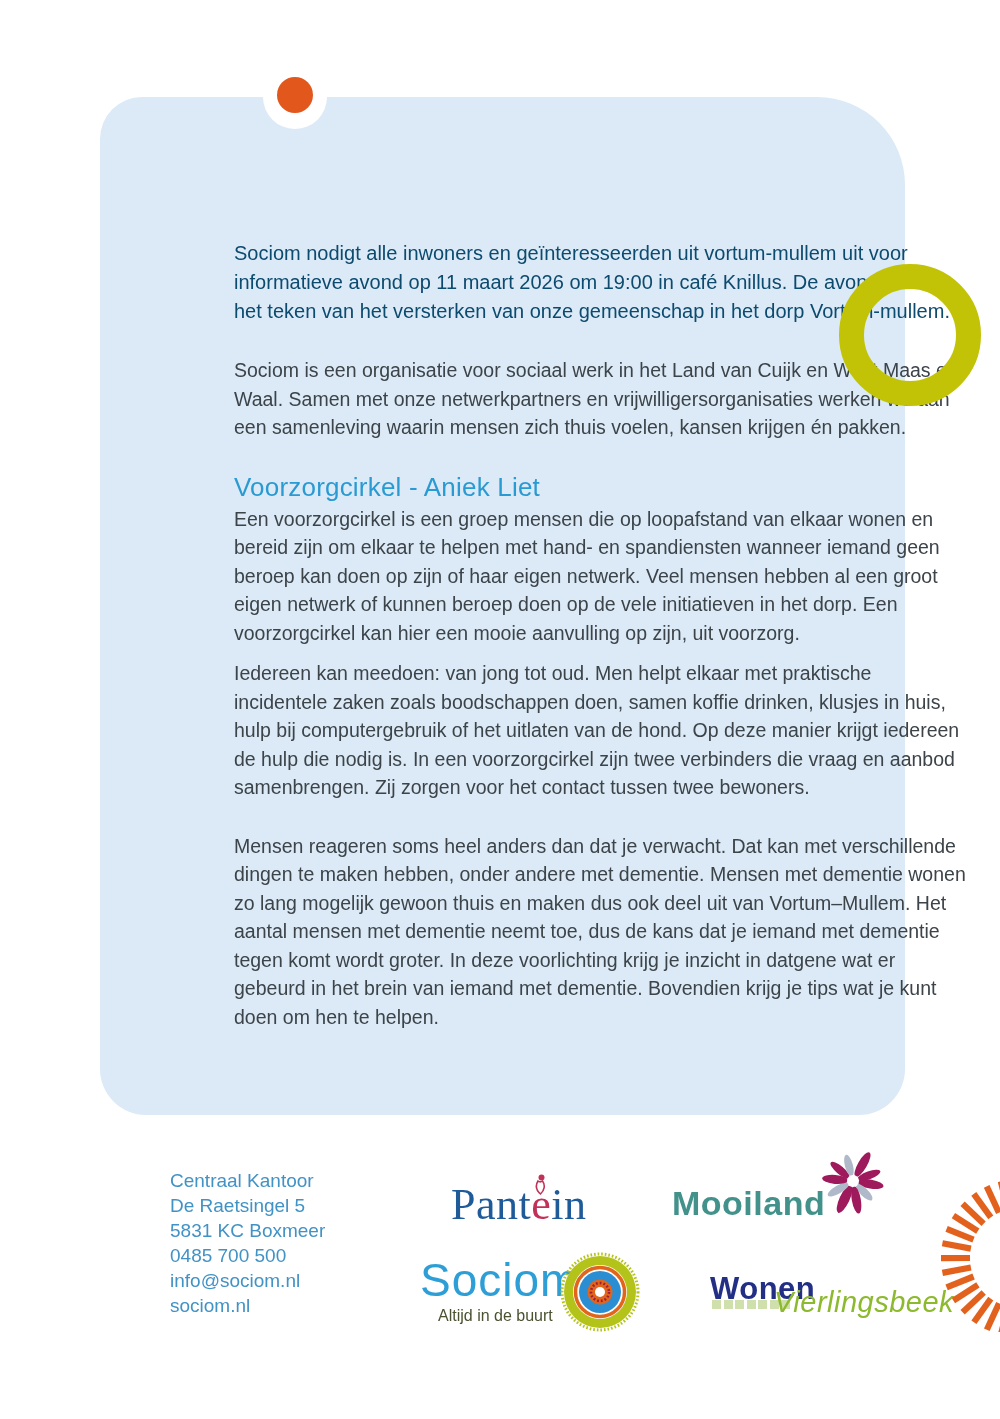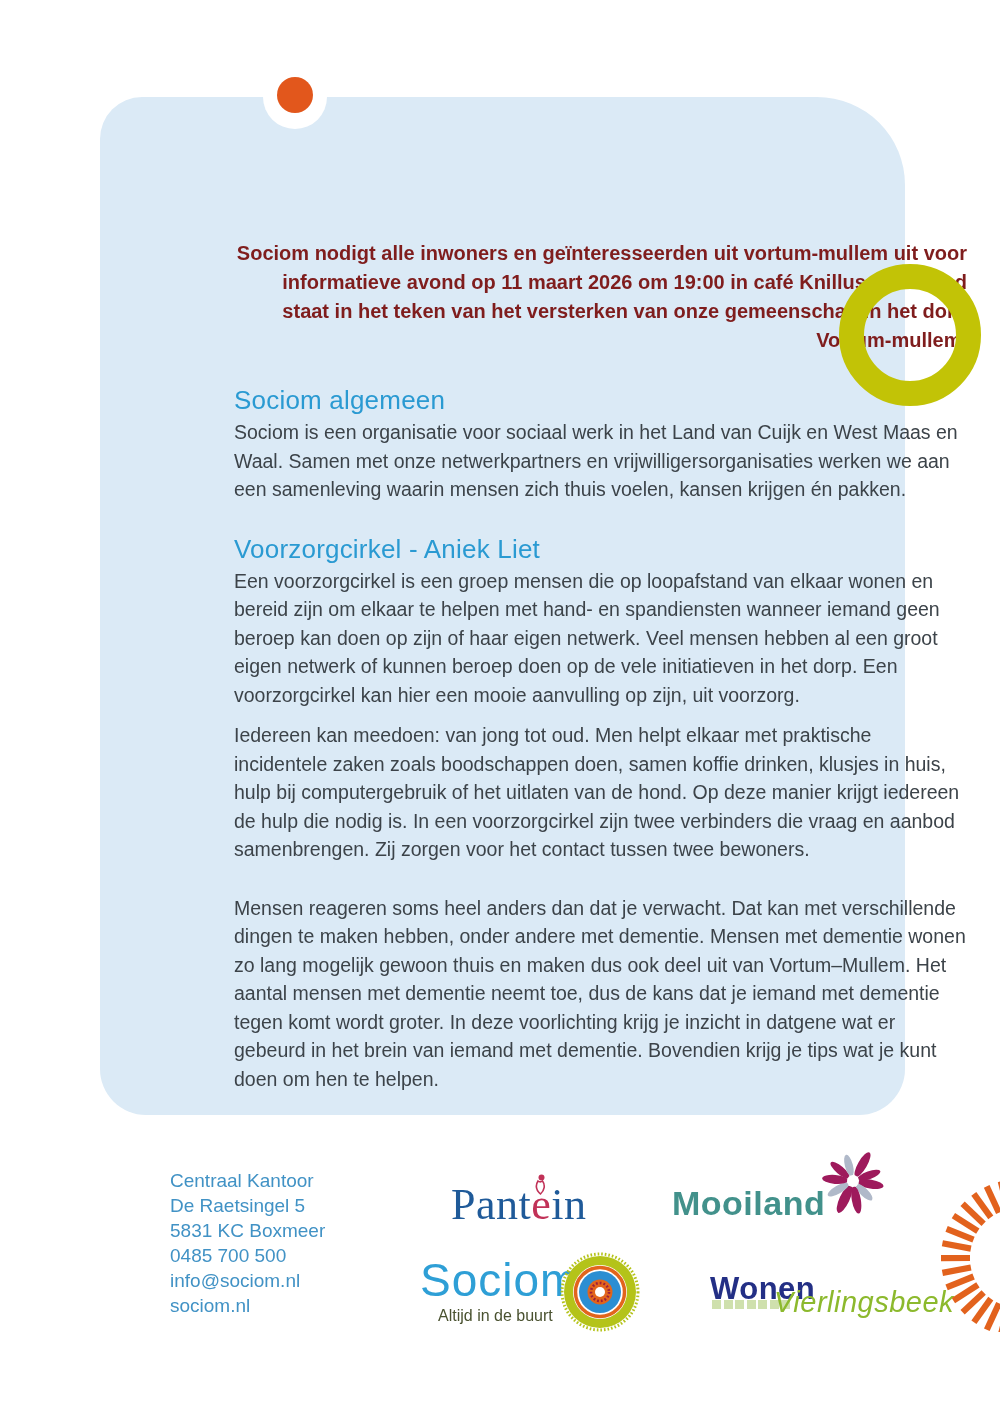--- a/index.html
+++ b/index.html
@@ -22,21 +22,21 @@
     background:#e2571c;border-radius:50%;
   }
   .lime-ring{
     position:absolute;left:839px;top:264px;width:92px;height:92px;
     border:25px solid #c2c306;border-radius:50%;background:transparent;
   }
   .card-content{
     position:absolute;left:134px;top:142px;width:733px;
   }
   .intro{
-    margin:0;font-size:20px;line-height:29px;font-weight:bold;color:#7f1d1d;text-align:right;
+    margin:0;font-size:20px;line-height:29px;font-weight:normal;color:#0c4a6e;
   }
   .section{margin-top:30px;}
   .section h3{
     margin:0 0 3px 0;font-size:26px;line-height:30px;font-weight:400;
     color:#2a9ad2;letter-spacing:.2px;
   }
   .section p{
     margin:0;font-size:19.5px;line-height:28.5px;color:#3c4349;
   }
   .section p + p{margin-top:12px;}
@@ -85,21 +85,20 @@
   .sunburst{position:absolute;left:925px;top:1180px;}
 </style>
 </head>
 <body>
 
 <div class="card">
   <div class="card-content">
     <p class="intro">Sociom nodigt alle inwoners en geïnteresseerden uit vortum-mullem uit voor informatieve avond op 11 maart 2026 om 19:00 in café Knillus. De avond staat in het teken van het versterken van onze gemeenschap in het dorp Vortum-mullem.</p>
 
     <div class="section">
-      <h3>Sociom algemeen</h3>
       <p>Sociom is een organisatie voor sociaal werk in het Land van Cuijk en West Maas en Waal. Samen met onze netwerkpartners en vrijwilligersorganisaties werken we aan een samenleving waarin mensen zich thuis voelen, kansen krijgen én pakken.</p>
     </div>
 
     <div class="section">
       <h3>Voorzorgcirkel - Aniek Liet</h3>
       <p>Een voorzorgcirkel is een groep mensen die op loopafstand van elkaar wonen en bereid zijn om elkaar te helpen met hand- en spandiensten wanneer iemand geen beroep kan doen op zijn of haar eigen netwerk. Veel mensen hebben al een groot eigen netwerk of kunnen beroep doen op de vele initiatieven in het dorp. Een voorzorgcirkel kan hier een mooie aanvulling op zijn, uit voorzorg.</p>
       <p>Iedereen kan meedoen: van jong tot oud. Men helpt elkaar met praktische incidentele zaken zoals boodschappen doen, samen koffie drinken, klusjes in huis, hulp bij computergebruik of het uitlaten van de hond. Op deze manier krijgt iedereen de hulp die nodig is. In een voorzorgcirkel zijn twee verbinders die vraag en aanbod samenbrengen. Zij zorgen voor het contact tussen twee bewoners.</p>
     </div>
 
     <div class="section">

